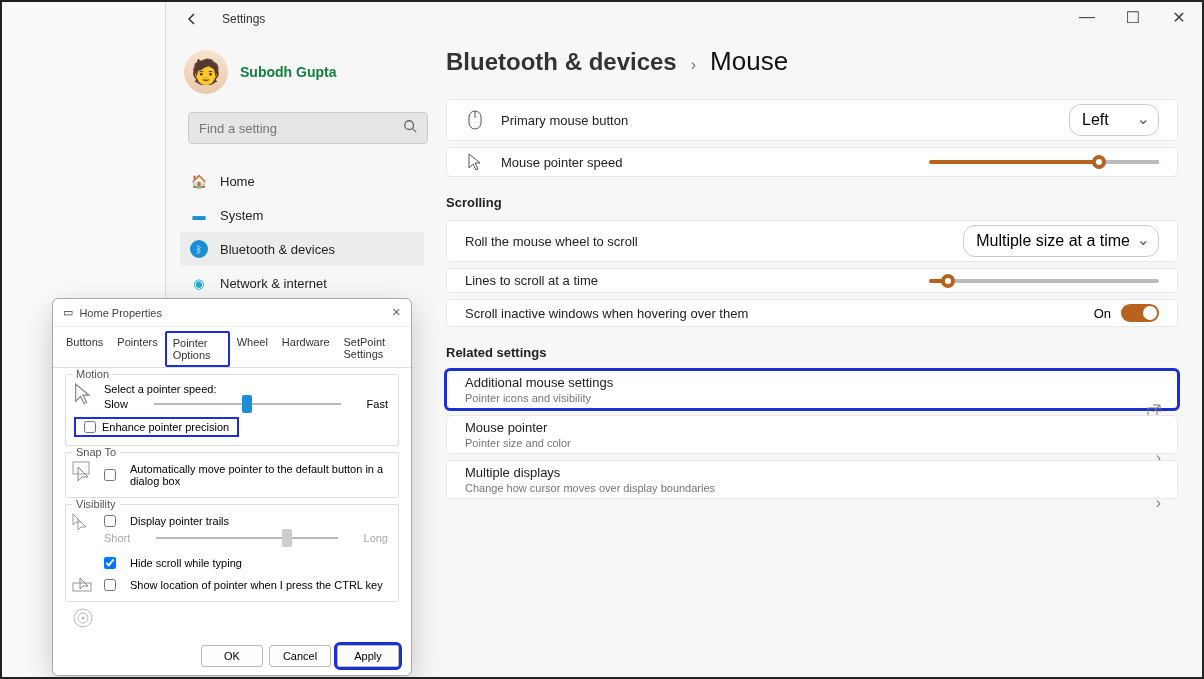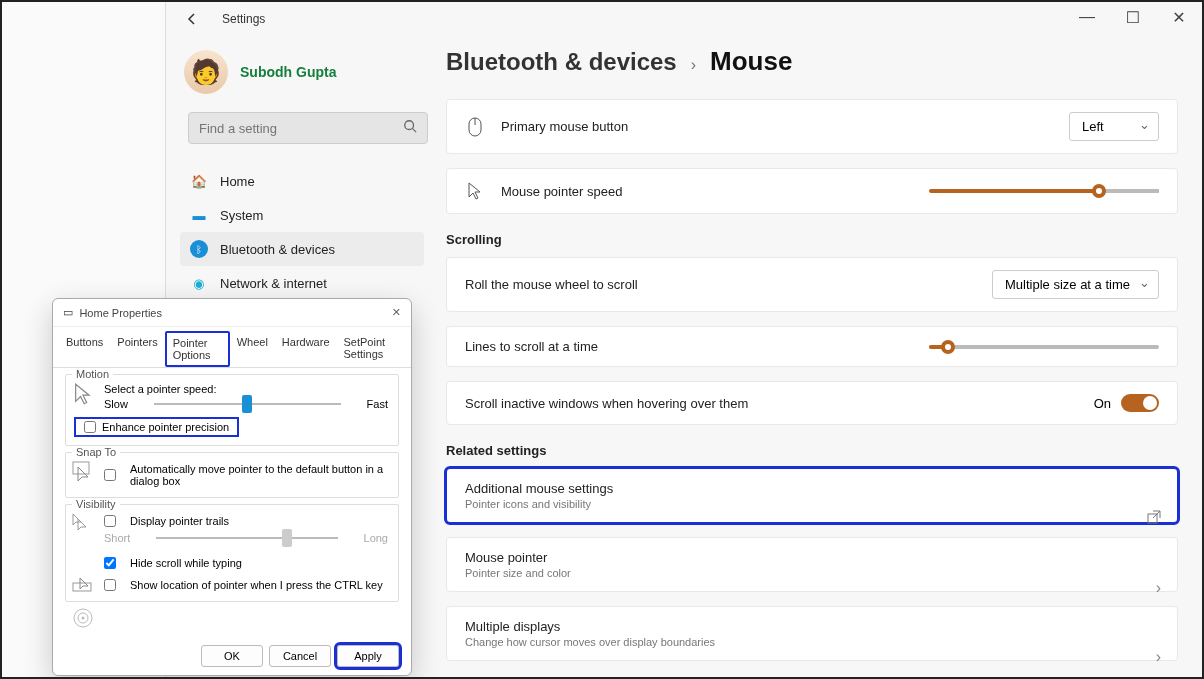--- a/index.html
+++ b/index.html
@@ -24,27 +24,27 @@
 .nav-list { margin-top: 20px; }
 .nav-item { height: 34px; display: flex; align-items: center; gap: 12px; padding: 0 10px; font-size: 13px; color: #222; border-radius: 4px; cursor: pointer; }
 .nav-item.active { background: #ececec; }
 .nav-item .nicon { width: 18px; height: 18px; display: flex; align-items: center; justify-content: center; }
 
 
 .main-content { position: absolute; left: 280px; right: 24px; top: 44px; }
 .breadcrumb { display: flex; align-items: baseline; gap: 14px; margin-bottom: 22px; }
 .breadcrumb .bc1 { font-size: 24px; font-weight: 600; color: #333; }
 .breadcrumb .sep { color: #777; font-size: 16px; }
-.breadcrumb .bc2 { font-size: 26px; font-weight: 700; color: #111; }
-
-.card { background: #fff; border: 1px solid #e8e8e8; border-radius: 4px; margin-bottom: 14px; padding: 12px 18px; display: flex; align-items: center; gap: 16px; }
+.breadcrumb .bc2 { font-size: 26px; font-weight: 400; color: #111; }
+
+.card { background: #fff; border: 1px solid #e8e8e8; border-radius: 4px; margin-bottom: 6px; padding: 4px 18px; display: flex; align-items: center; gap: 16px; }
 .card-icon { width: 20px; height: 20px; color: #555; display: flex; align-items: center; justify-content: center; }
 .card-label { font-size: 13px; color: #222; flex: 0 0 auto; }
 .card-control { margin-left: auto; }
-.dropdown { border: 1px solid #ccc; border-radius: 3px; padding: 6px 28px 6px 12px; font-size: 13px; position: relative; background: #fff; min-width: 90px; }
+.dropdown { border: 1px solid #ccc; border-radius: 12px; padding: 6px 28px 6px 12px; font-size: 16px; position: relative; background: #fff; min-width: 90px; }
 .dropdown::after { content: "⌄"; position: absolute; right: 8px; top: 4px; color: #666; }
 .dropdown.wide { min-width: 140px; }
 .slider-track { width: 230px; height: 4px; background: #b5631f; border-radius: 2px; position: relative; }
 .slider-track .rest { position: absolute; left: 72%; right: 0; height: 4px; background: #bbb; border-radius: 2px; }
 .slider-thumb { position: absolute; top: -5px; left: 71%; width: 14px; height: 14px; border-radius: 50%; background: #fff; border: 4px solid #b5631f; box-sizing: border-box; }
 .slider-track.small .slider-thumb { left: 5%; }
 .slider-track.small { background: #bbb; }
 .slider-track.small .filled { position: absolute; left: 0; width: 6%; height: 4px; background: #b5631f; border-radius: 2px; }
 
 .section-h { font-size: 13px; font-weight: 600; color: #222; margin: 18px 0 10px; }

